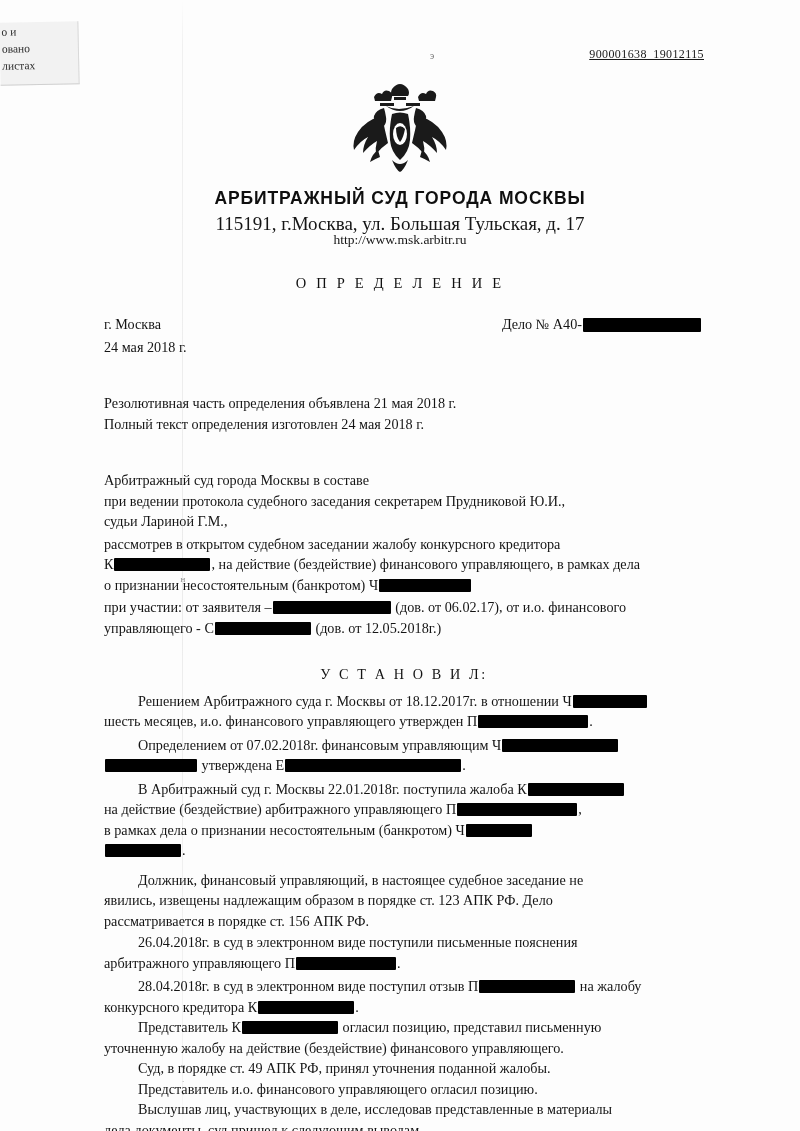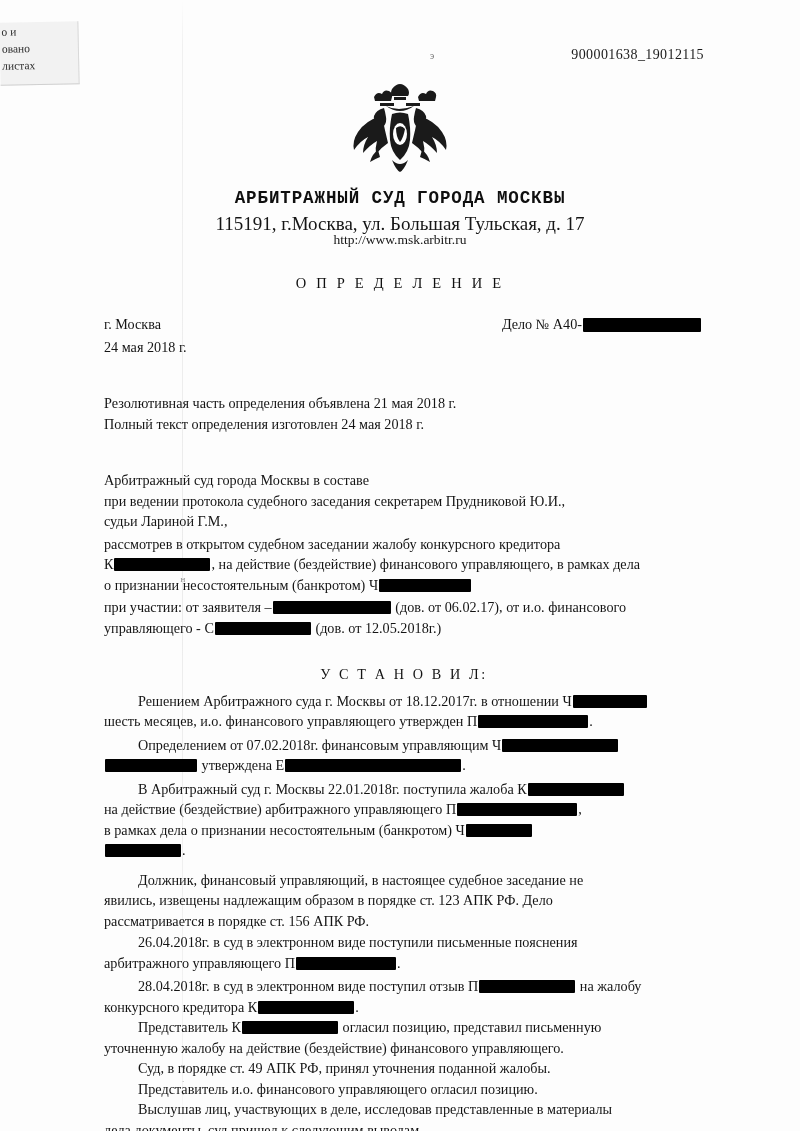--- a/index.html
+++ b/index.html
@@ -71,23 +71,24 @@
     line-height: 13px;
     color: #9a9a9a;
     text-align: center;
   }
 
   .docnum {
     position: absolute;
     right: 96px;
     top: 47px;
     font-family: "Liberation Serif", serif;
-    font-size: 14px;
+    font-size: 12px;
     letter-spacing: 0.4px;
     color: #1a1a1a;
+    text-decoration: underline;
   }
 
   
   .emblem {
     position: absolute;
     left: 0;
     right: 0;
     top: 84px;
     text-align: center;
   }
@@ -99,21 +100,21 @@
     top: 50px;
     font-size: 10px;
     color: #777;
   }
 
   .court-title {
     position: absolute;
     left: 0; right: 0;
     top: 188px;
     text-align: center;
-    font-family: Liberation Mono, monospace;
+    font-family: Liberation Sans, sans-serif;
     font-weight: bold;
     font-size: 17.5px;
     letter-spacing: 0.9px;
     color: #0f0f0f;
   }
   .court-addr {
     position: absolute;
     left: 0; right: 0;
     top: 213px;
     text-align: center;

